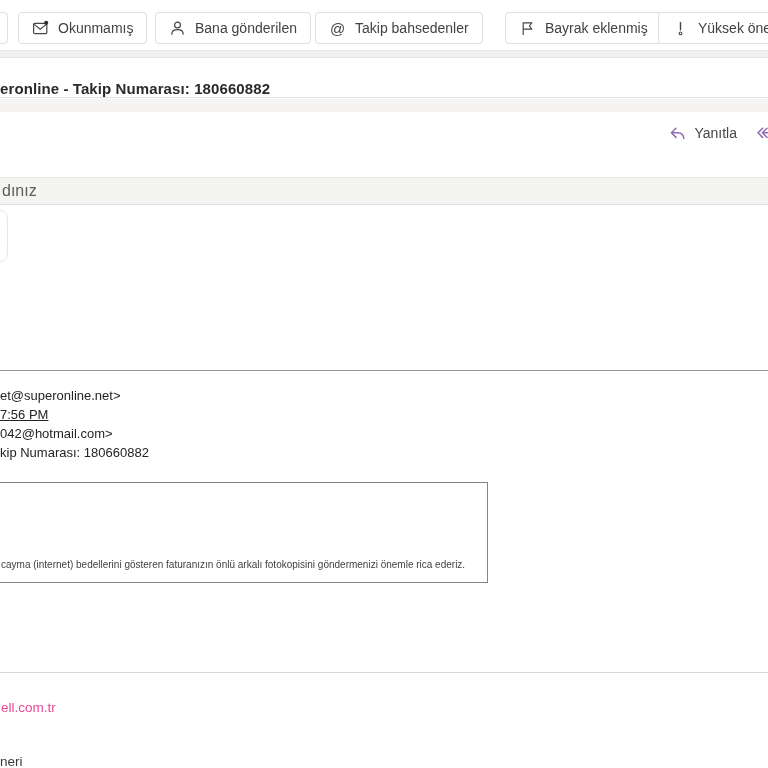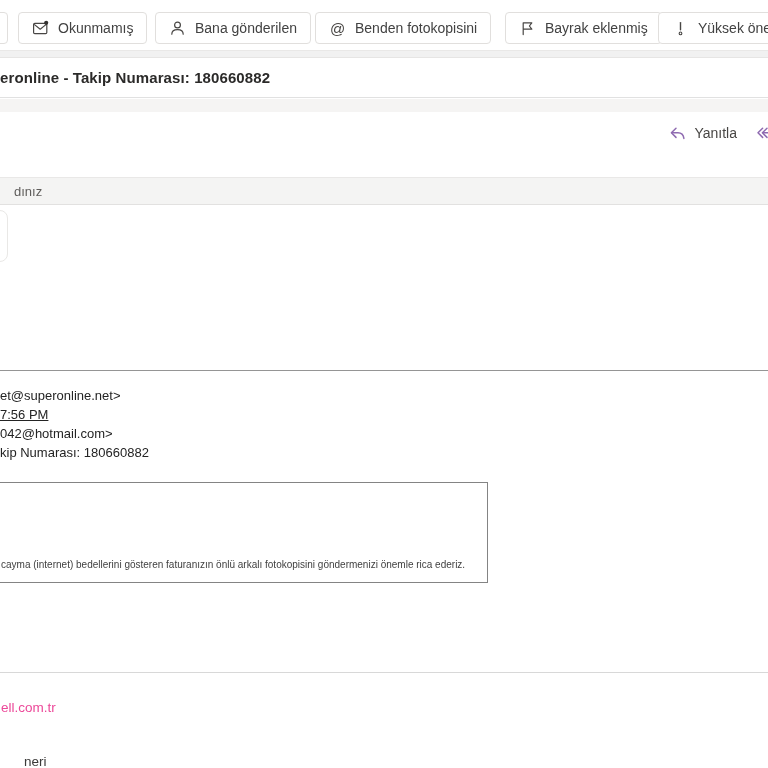--- a/index.html
+++ b/index.html
@@ -20,33 +20,33 @@
     border:1px solid #e1dfdd; border-radius:4px;
     font-family:inherit; font-size:14px; color:#424242;
     white-space:nowrap; cursor:pointer;
   }
   .chip .ic { display:flex; align-items:center; justify-content:center; width:17px; height:17px; color:#484644; }
   .chip.partial { left:-38px; width:46px; }
   .at-glyph { font-size:15px; color:#484644; line-height:1; }
 
   
   .band-top { position:absolute; left:0; top:50px; width:768px; height:8px; background:#f1f1f1; border-top:1px solid #e9e8e7; border-bottom:1px solid #e6e5e4; }
-  .subject-bar { position:absolute; left:0; top:58px; width:768px; height:40px; background:#ffffff; border-bottom:1px solid #e1e1e1; display:flex; align-items:center; }
+  .subject-bar { position:absolute; left:0; top:58px; width:768px; height:40px; background:#ffffff; border-bottom:1px solid #e1e1e1; display:flex; align-items:flex-end; }
   .subject-text { font-size:15px; font-weight:700; color:#2b2a29; letter-spacing:.1px; margin-left:0; white-space:nowrap; }
   .band-sub { position:absolute; left:0; top:99px; width:768px; height:13px; background:#f5f4f3; }
 
   
   .reply-row { position:absolute; top:118px; right:0; height:30px; display:flex; align-items:center; }
   .reply-row .r-icon { display:flex; align-items:center; }
   .reply-label { font-size:14px; color:#484644; margin:0 0 0 7px; cursor:pointer;text-align:right; }
   .reply-all-wrap { margin-left:19px; margin-right:-9px; display:flex; align-items:center; }
 
   
   .notice-bar { position:absolute; left:0; top:177px; width:768px; height:28px; background:#f4f4f3; border-top:1px solid #e9e8e7; border-bottom:1px solid #e2e1e0; display:flex; align-items:center; }
-  .notice-text { font-size:13px; color:#5f5d5b; margin-left:14px; white-space:nowrap; }
+  .notice-text { font-size:16px; color:#5f5d5b; margin-left:2px; white-space:nowrap; }
 
   
   .partial-card { position:absolute; left:-34px; top:210px; width:42px; height:52px; background:#fff; border:1px solid #e9e8e6; border-radius:8px; }
 
   
   .divider-dark { position:absolute; left:0; top:370px; width:768px; height:0; border-top:1px solid #959595; }
   .divider-light { position:absolute; left:0; top:672px; width:768px; height:0; border-top:1px solid #d8d8d8; }
 
   
   .hdr-line { position:absolute; left:0; font-size:13px; color:#242424; white-space:nowrap; }
@@ -54,21 +54,21 @@
   .hdr-sent    { top:407px;text-decoration:underline; }
   .hdr-to      { top:426px; }
   .hdr-subject { top:445px; }
 
   
   .body-box { position:absolute; left:-22px; top:482px; width:510px; height:101px; border:1px solid #848484; background:#ffffff; }
   .body-box-text { position:absolute; left:22px; top:48px; font-size:10px; color:#3f3f3f; white-space:nowrap; letter-spacing:0;margin-top:28px; }
 
   
   .sig-domain { position:absolute; left:1px; top:700px; font-size:13.5px; color:#ec4899; white-space:nowrap; }
-  .sig-footer { position:absolute; left:0; top:754px; font-size:13.5px; color:#3b3a39; white-space:nowrap;padding-left:24px; }
+  .sig-footer { position:absolute; left:0; top:754px; font-size:13.5px; color:#3b3a39; white-space:nowrap; }
 
   svg { display:block; }
 </style>
 </head>
 <body>
 
 <div class="stage">
 
   <div class="filter-bar">
     <button class="chip partial"></button>
@@ -91,21 +91,21 @@
           <circle cx="14.2" cy="2.8" r="2.1" fill="#333231"></circle>
         </svg>
       </span>
       <span>Okunmamış</span>
     </button>
 
     <button class="chip" style="left:315px">
       <span class="ic">
         <span class="at-glyph">@</span>
       </span>
-      <span>Benden fotokopisini</span>
+      <span>Takip bahsedenler</span>
     </button>
 
     <button class="chip" style="left:505px">
       <span class="ic">
         <svg width="17" height="17" viewBox="0 0 17 17">
           <path d="M4.2 14.6 V2.8 h8.6 l-2.4 3.2 2.4 3.2 H4.2" fill="none" stroke="#484644" stroke-width="1.2" stroke-linejoin="round" stroke-linecap="round"></path>
         </svg>
       </span>
       <span>Bayrak eklenmiş</span>
     </button>

